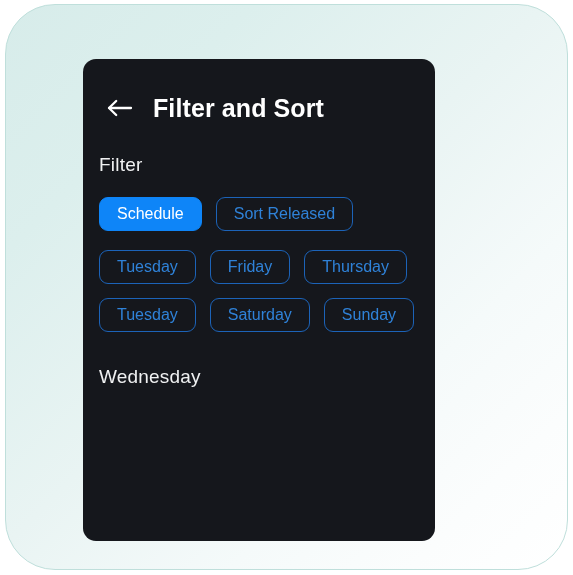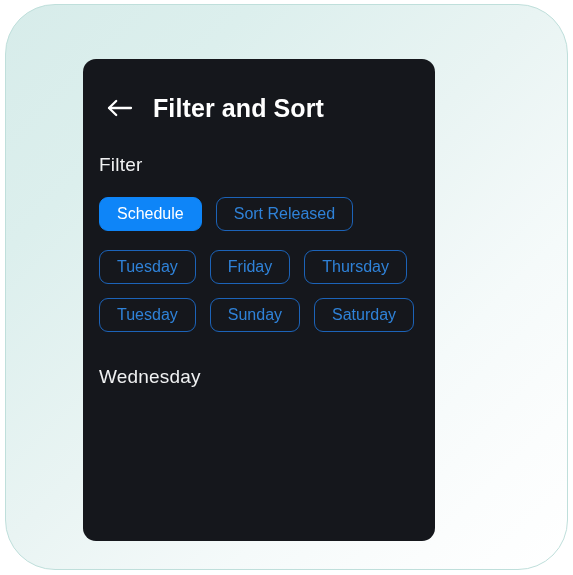--- a/index.html
+++ b/index.html
@@ -153,22 +153,22 @@
             <button class="chip">Sort Released</button>
           </div>
         </div>
 
         <div class="section-schedule">
           <div class="chip-rows">
             <button class="chip">Tuesday</button>
             <button class="chip">Friday</button>
             <button class="chip">Thursday</button>
             <button class="chip">Tuesday</button>
+            <button class="chip">Saturday</button>
             <button class="chip">Sunday</button>
-            <button class="chip">Saturday</button>
           </div>
         </div>
 
         <div class="section-categories">
           <p class="section-label">Wednesday</p>
         </div>
 
       </div>
     </div>
   </div>

